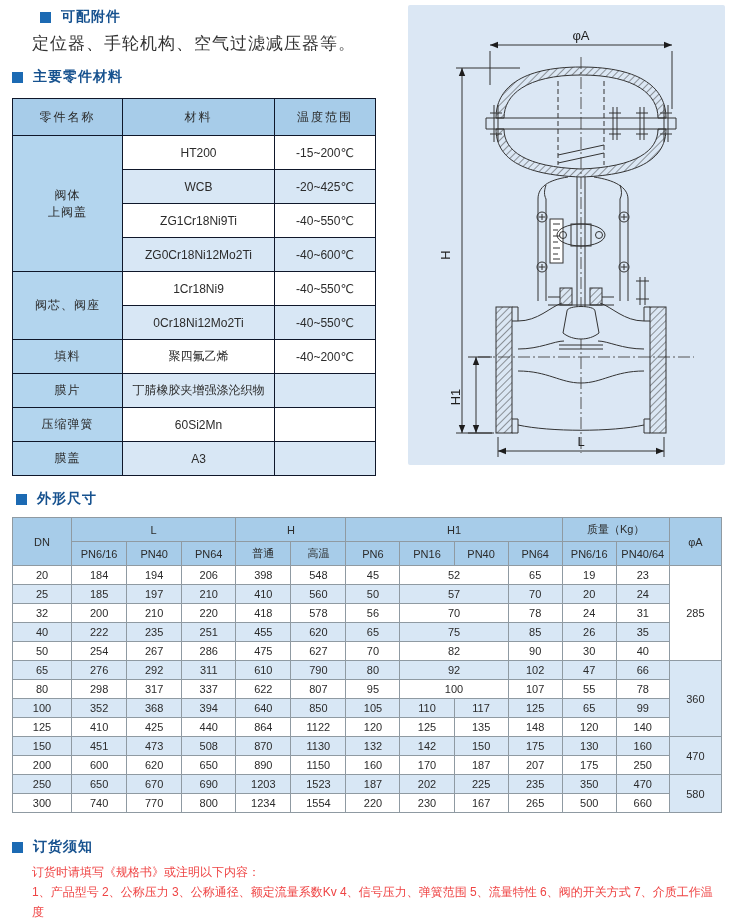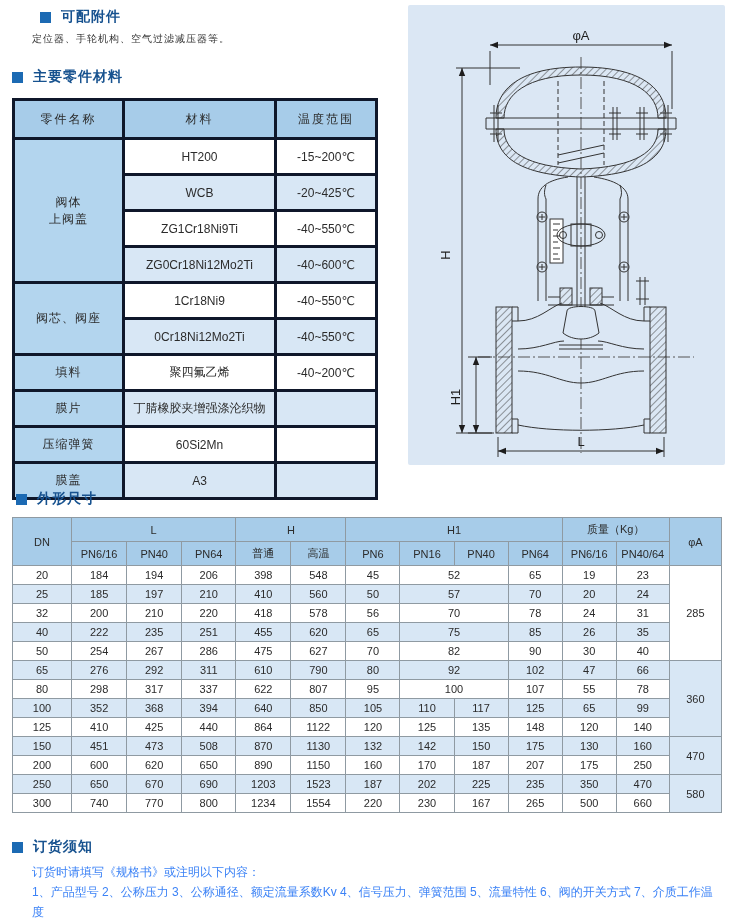--- a/index.html
+++ b/index.html
@@ -4,46 +4,46 @@
 <style>
   html,body{margin:0;padding:0;}
   body{
     width:733px;height:921px;background:#ffffff;position:relative;
     font-family:"Liberation Sans","DejaVu Sans",sans-serif;color:#333;
     -webkit-font-smoothing:antialiased;
   }
   .sec-header{position:absolute;display:flex;align-items:center;gap:10px;}
   .sec-bullet{width:11px;height:11px;background:#1c6ab3;display:inline-block;}
   .sec-title{font-size:14px;font-weight:bold;color:#17528f;letter-spacing:1px;}
-  .body-text{font-size:10px;color:#333;letter-spacing:1px;text-align:right;}
+  .body-text{font-size:17px;color:#333;letter-spacing:1px;text-align:right;}
 
   
   table{border-collapse:collapse;table-layout:fixed;}
   .mat{position:absolute;left:12px;top:98px;width:363px;font-size:12px;}
-  .mat th,.mat td{border:3px solid #0f172a;text-align:center;vertical-align:middle;color:#2b2b2b;padding:0 4px;}
+  .mat th,.mat td{border:1px solid #0f172a;text-align:center;vertical-align:middle;color:#2b2b2b;padding:0 4px;}
   .mat th{background:#a7cce9;height:36px;font-weight:normal;letter-spacing:2px;}
   .mat td{height:33px;}
   .mat td.name{background:#b3d5ee;white-space:pre-line;letter-spacing:1px;margin-left:20px;}
   .mat tr.alt td.data{background:#d8e7f5;}
   .mat td.data{background:#ffffff;}
 
   
   .panel{position:absolute;left:408px;top:5px;width:317px;height:460px;background:#dbe7f4;border-radius:2px;}
   svg text{font-family:"Liberation Sans","DejaVu Sans",sans-serif;font-size:13px;fill:#1d1d1d;}
 
   
   .dims{position:absolute;left:12px;top:517px;width:710px;font-size:11px;}
   .dims th,.dims td{border:1px solid #8f9aa2;text-align:center;vertical-align:middle;color:#2b2b2b;padding:0 2px;}
   .dims th{background:#a7cce9;height:23px;font-weight:normal;}
   .dims td{height:18px;background:#fff;}
   .dims tbody tr.alt td{background:#d8e7f5;}
   .dims td.pw{background:#ffffff;}
   .dims td.pb{background:#d8e7f5;}
 
-  .order-text{position:absolute;left:32px;top:862px;width:690px;font-size:12px;line-height:20px;color:#3b82f6;}
+  .order-text{position:absolute;left:32px;top:862px;width:690px;font-size:12px;line-height:20px;color:#ef4444;}
 </style>
 </head>
 <body>
 
 <div class="sec-header" style="left:12px;top:8px;padding-left:28px;">
   <span class="sec-bullet"></span>
   <span class="sec-title">可配附件</span>
 </div>
 <div class="body-text" style="position:absolute;left:32px;top:32px;">定位器、手轮机构、空气过滤减压器等。</div>
 

